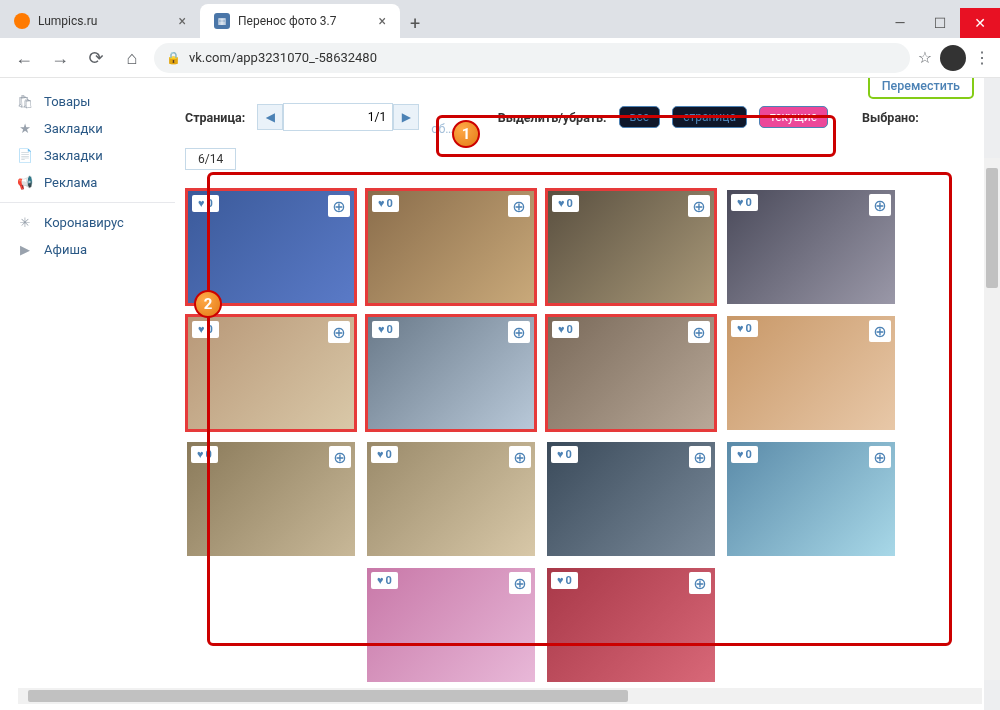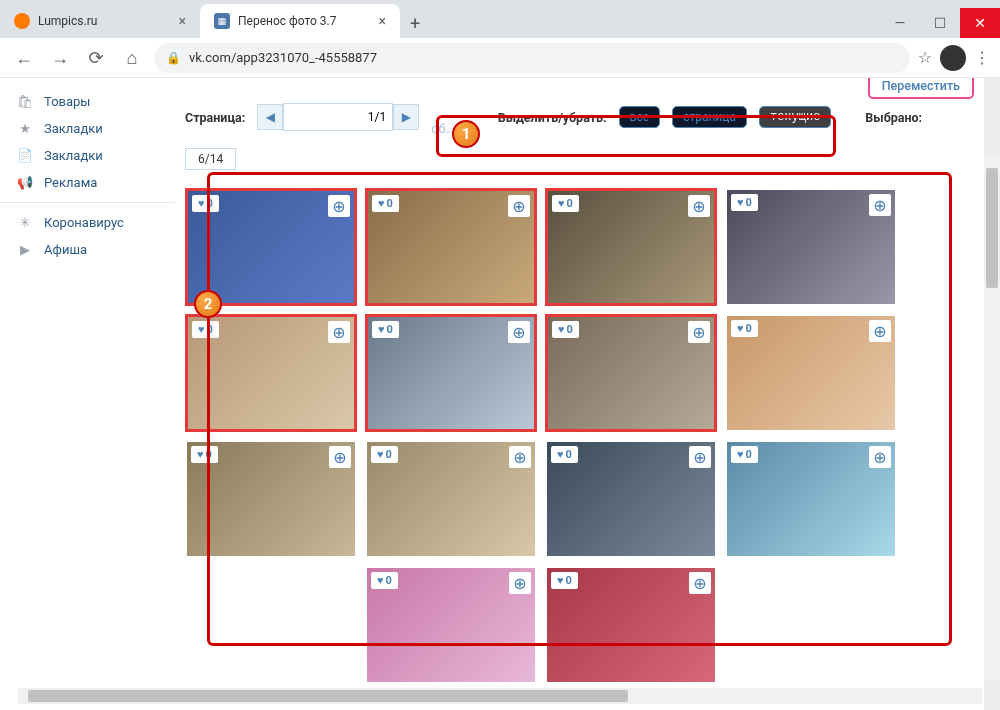--- a/index.html
+++ b/index.html
@@ -30,24 +30,24 @@
 .side-footer span { margin-right: 6px; }
 .main { flex: 1; background: #fff; margin: 0 16px 0 0; padding: 10px; position: relative; }
 .toolbar { display: flex; align-items: center; gap: 12px; font-size: 12.5px; color: #333; padding: 10px 0 18px 0; flex-wrap: wrap; }
 .pager-label { font-weight: bold; }
 .pager { display: flex; align-items: center; }
 .pager-btn { width: 26px; height: 26px; border: 1px solid #c5d9e8; background: #eaf2f9; color: #4c82b5; display: flex; align-items: center; justify-content: center; font-size: 12px; }
 .pager-input { width: 110px; height: 24px; border: 1px solid #c5d9e8; text-align: right; padding: 13px 6px; font-size: 12px; }
 .link-btn { color: #4c82b5; text-decoration: none; cursor: pointer; margin-top: 23px; }
 .select-label { font-weight: bold; }
 .pill-btn { border: 1px solid #4c82b5; border-radius: 5px; padding: 3px 10px; color: #4c82b5; background: #0f172a; font-size: 12px; cursor: pointer; }
-.pill-btn.active { background: #404040; color: #fff; font-family: Liberation Mono, monospace; }
+.pill-btn.active { background: #ec4899; color: #fff; }
 .count-label { font-weight: bold; }
 .count-box { border: 1px solid #c5d9e8; padding: 3px 12px; font-size: 12px; }
-.move-btn { border: 2px solid #ec4899; border-radius: 5px; padding: 4px 12px; color: #4c82b5; font-size: 12.5px; font-weight: 500; }
+.move-btn { border: 2px solid #84cc16; border-radius: 5px; padding: 4px 12px; color: #4c82b5; font-size: 12.5px; font-weight: 500; }
 .callout-1 { position: absolute; top: 115px; left: 436px; width: 400px; height: 42px; border: 3px solid #cc0000; border-radius: 6px; z-index: 5; pointer-events: none; }
 .marker-1 { position: absolute; top: 120px; left: 452px; width: 28px; height: 28px; border-radius: 50%; background: radial-gradient(circle at 35% 30%, #ffa947, #e37b17); border: 2px solid #cc0000; display: flex; align-items: center; justify-content: center; color: #fff; font-weight: bold; z-index: 6; font-size: 15px; }
 .callout-2 { position: absolute; top: 172px; left: 207px; width: 745px; height: 474px; border: 3px solid #cc0000; border-radius: 6px; z-index: 5; pointer-events: none; }
 .marker-2 { position: absolute; top: 290px; left: 194px; width: 28px; height: 28px; border-radius: 50%; background: radial-gradient(circle at 35% 30%, #ffa947, #e37b17); border: 2px solid #cc0000; display: flex; align-items: center; justify-content: center; color: #fff; font-weight: bold; z-index: 6; font-size: 15px; }
 .grid { display: grid; grid-template-columns: repeat(4, 172px); gap: 8px; }
 .thumb { width: 172px; height: 118px; position: relative; border: 2px solid transparent; }
 .thumb.selected { border: 3px solid #e63a3a; }
 .thumb-img { width: 100%; height: 100%; }
 .like-badge { position: absolute; top: 4px; left: 4px; background: #fff; padding: 2px 6px; font-size: 11px; color: #4c82b5; display: flex; align-items: center; gap: 2px; border-radius: 2px; font-weight: bold; }
 .zoom-badge { position: absolute; top: 4px; right: 4px; width: 22px; height: 22px; background: #fff; border-radius: 2px; display: flex; align-items: center; justify-content: center; color: #4c82b5; }
@@ -94,21 +94,21 @@
     <div class="win-btn win-close">✕</div>
   </div>
 
   <div class="addrbar">
     <div class="nav-btn">←</div>
     <div class="nav-btn">→</div>
     <div class="nav-btn">⟳</div>
     <div class="nav-btn">⌂</div>
     <div class="url-input">
       <span class="lock-icon">🔒</span>
-      <span>vk.com/app3231070_-45558877</span>
+      <span>vk.com/app3231070_-58632480</span>
     </div>
     <div class="star-icon">☆</div>
     <div class="avatar"></div>
     <div class="menu-btn">⋮</div>
   </div>
 
   <div class="content">
 
     <div class="sidebar">
       <div class="side-item">

